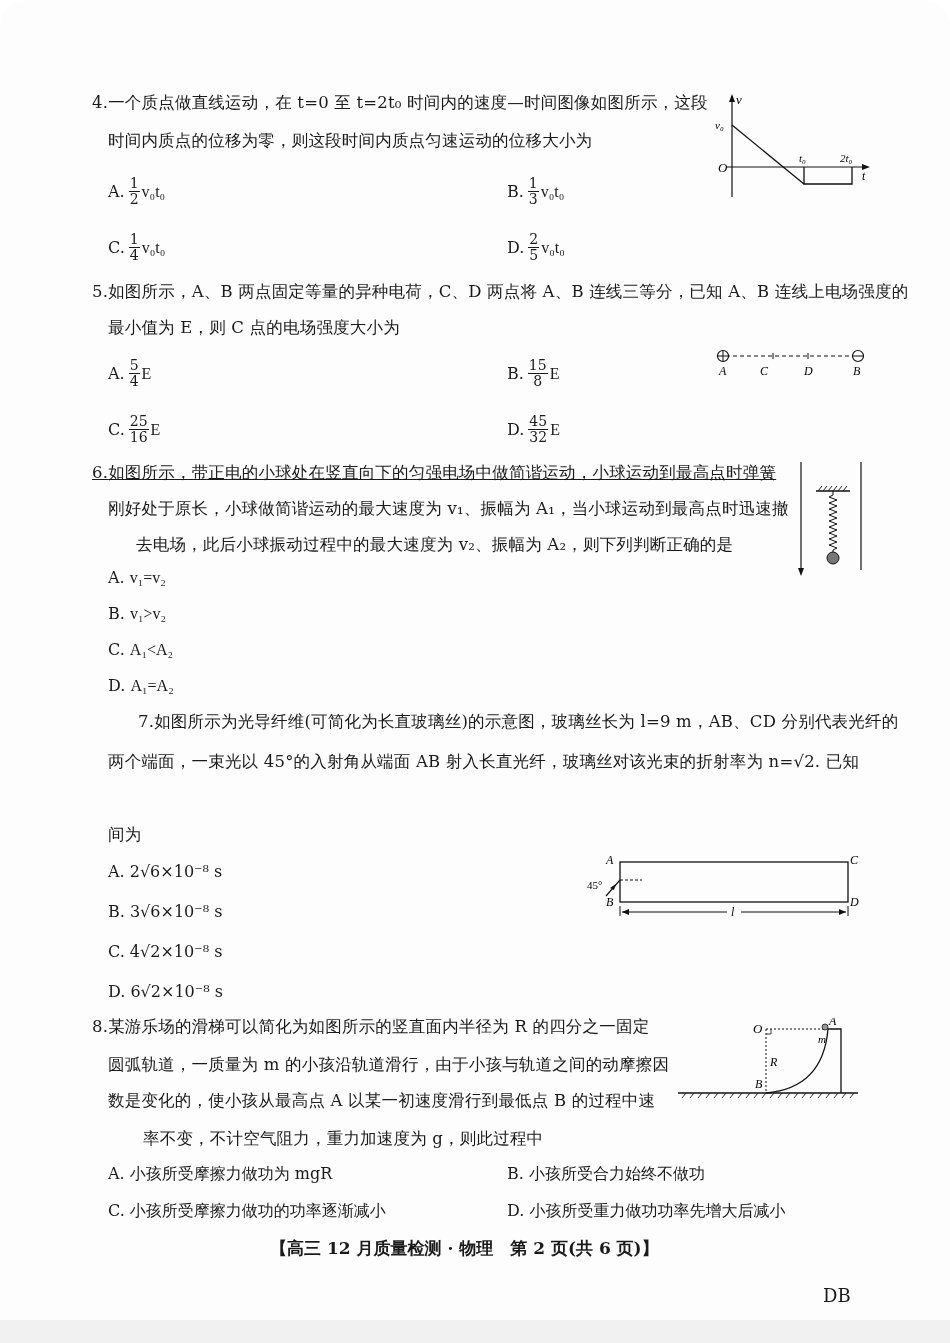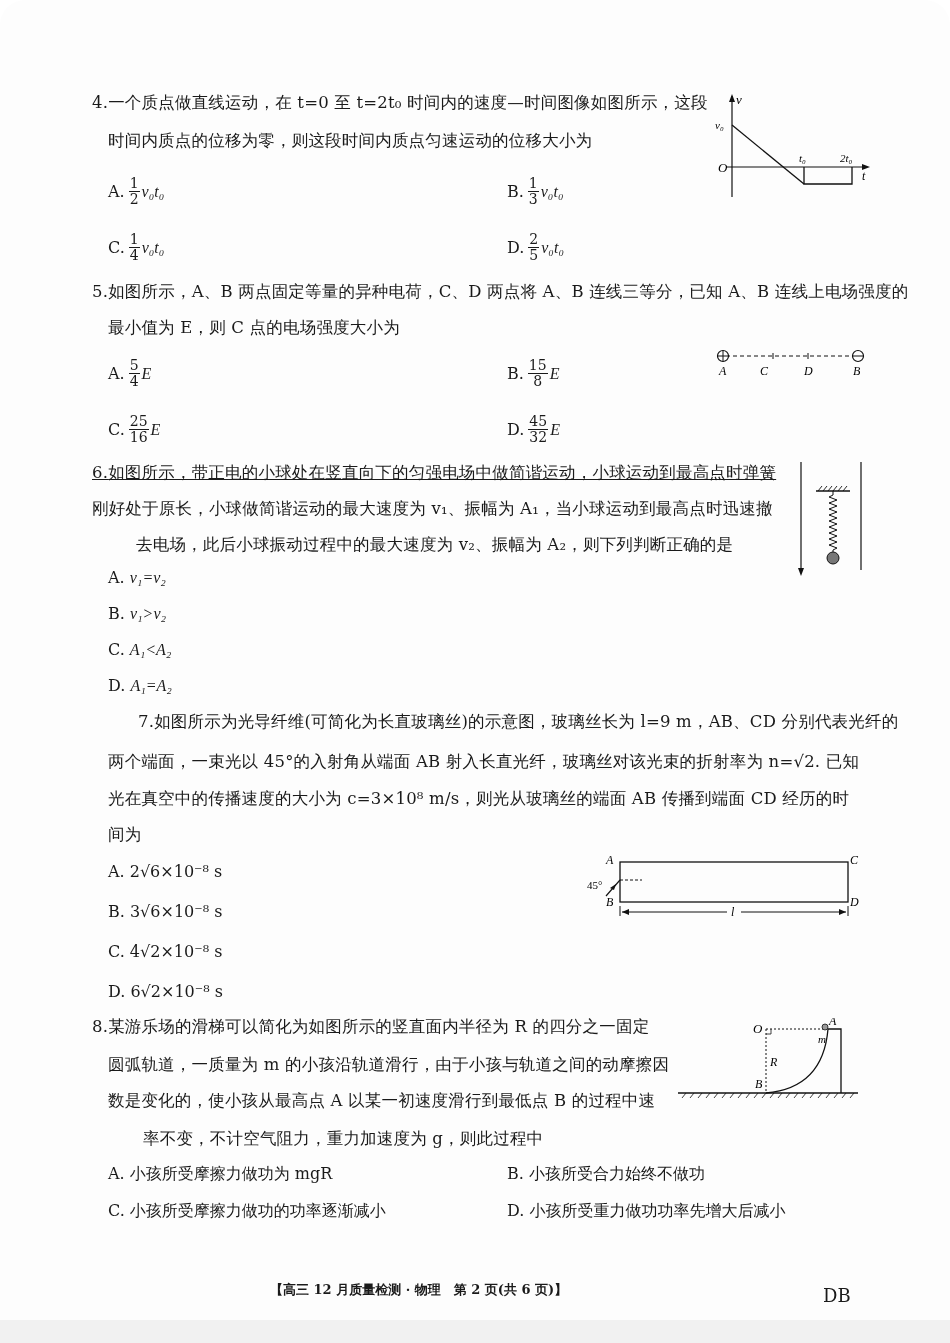--- a/index.html
+++ b/index.html
@@ -3,22 +3,22 @@
 <meta charset="utf-8">
 <style>
   html, body { margin:0; padding:0; }
   body { width:950px; height:1343px; background:#ffffff; position:relative; overflow:hidden;
          font-family:"DejaVu Serif","Liberation Serif",serif; color:#1a1a1a; }
   .page { position:absolute; left:0; top:0; width:950px; height:1343px; background:#fdfdfd;border-radius:25px; }
   .line { position:absolute; font-size:16.5px; line-height:22px; white-space:nowrap; letter-spacing:0.2px; }
   .opt { position:absolute; font-size:16px; line-height:22px; white-space:nowrap; display:flex; align-items:center; }
   .frac { display:inline-flex; flex-direction:column; align-items:center; vertical-align:middle; margin:0 2px 0 4px; font-size:14px; line-height:15px; }
   .frac .num { border-bottom:1px solid #1a1a1a; padding:0 1px; }
-  .it { font-style:italic; font-family:"Liberation Serif",serif; }
-  .footer { position:absolute; top:1237px; left:270px; font-size:13px; font-weight:bold; white-space:nowrap;margin-top:44px; }
+  .it { font-family:"Liberation Serif",serif; }
+  .footer { position:absolute; top:1237px; left:270px; font-size:17px; font-weight:bold; white-space:nowrap; }
   .code { position:absolute; top:1285px; left:823px; font-size:18px; white-space:nowrap; }
   svg text { font-family:"Liberation Serif",serif; font-style:italic; }
   .bottom-strip { position:absolute; left:0; top:1320px; width:950px; height:23px; background:#f1f1f1; }
 </style>
 </head>
 <body>
 
 <div class="page">
 
   <div class="line" style="left:92px;top:92px;">
@@ -123,21 +123,21 @@
       <line x1="96" y1="8" x2="96" y2="14" stroke="#111"></line>
     <text x="7" y="30" font-size="12">A</text>
     <text x="48" y="30" font-size="12">C</text>
     <text x="92" y="30" font-size="12">D</text>
     <text x="141" y="30" font-size="12">B</text>
   </svg>
 
   <div class="line" style="left:92px;top:462px;text-decoration:underline;">
     <span>6.</span><span>如图所示，带正电的小球处在竖直向下的匀强电场中做简谐运动，小球运动到最高点时弹簧</span>
   </div>
-  <div class="line" style="left:92px;top:498px;">刚好处于原长，小球做简谐运动的最大速度为 v₁、振幅为 A₁，当小球运动到最高点时迅速撤</div>
+  <div class="line" style="left:108px;top:498px;">刚好处于原长，小球做简谐运动的最大速度为 v₁、振幅为 A₁，当小球运动到最高点时迅速撤</div>
   <div class="line" style="left:108px;top:534px;margin-left:28px;">去电场，此后小球振动过程中的最大速度为 v₂、振幅为 A₂，则下列判断正确的是</div>
 
   <div class="opt" style="left:108px;top:567px;"><span>A.</span>&nbsp;<span class="it">v₁=v₂</span></div>
   <div class="opt" style="left:108px;top:603px;"><span>B.</span>&nbsp;<span class="it">v₁&gt;v₂</span></div>
   <div class="opt" style="left:108px;top:639px;"><span>C.</span>&nbsp;<span class="it">A₁&lt;A₂</span></div>
   <div class="opt" style="left:108px;top:675px;"><span>D.</span>&nbsp;<span class="it">A₁=A₂</span></div>
 
   <svg style="position:absolute;left:792px;top:458px;" width="70" height="125">
     <line x1="9" y1="4" x2="9" y2="112" stroke="#111" stroke-width="1.2"></line>
     <polygon points="9,118 6,110 12,110" fill="#111"></polygon>
@@ -152,21 +152,20 @@
         <line x1="51" y1="33" x2="55" y2="28"></line>
     </g>
     <polyline points="41,33 41,37 37,39 45,42 37,45 45,48 37,51 45,54 37,57 45,60 37,63 45,66 37,69 45,72 37,75 45,78 37,81 45,84 37,87 45,90 41,92 41,94" fill="none" stroke="#111" stroke-width="1"></polyline>
     <circle cx="41" cy="100" r="6" fill="#777" stroke="#111" stroke-width="1"></circle>
   </svg>
 
   <div class="line" style="left:92px;top:711px;margin-left:46px;">
     <span>7.</span><span>如图所示为光导纤维(可简化为长直玻璃丝)的示意图，玻璃丝长为 l=9 m，AB、CD 分别代表光纤的</span>
   </div>
   <div class="line" style="left:108px;top:751px;">两个端面，一束光以 45°的入射角从端面 AB 射入长直光纤，玻璃丝对该光束的折射率为 n=√2. 已知</div>
-  <div class="line" style="left:108px;top:788px;">光在真空中的传播速度的大小为 c=3×10⁸ m/s，则光从玻璃丝的端面 AB 传播到端面 CD 经历的时</div>
   <div class="line" style="left:108px;top:824px;">间为</div>
 
   <div class="opt" style="left:108px;top:861px;"><span>A.</span>&nbsp;<span>2√6×10⁻⁸ s</span></div>
   <div class="opt" style="left:108px;top:901px;"><span>B.</span>&nbsp;<span>3√6×10⁻⁸ s</span></div>
   <div class="opt" style="left:108px;top:941px;"><span>C.</span>&nbsp;<span>4√2×10⁻⁸ s</span></div>
   <div class="opt" style="left:108px;top:981px;"><span>D.</span>&nbsp;<span>6√2×10⁻⁸ s</span></div>
 
   <svg style="position:absolute;left:582px;top:852px;" width="285" height="70">
     <rect x="38" y="10" width="228" height="40" fill="none" stroke="#111" stroke-width="1.3"></rect>
     <line x1="38" y1="28" x2="60" y2="28" stroke="#111" stroke-dasharray="3,2"></line>

